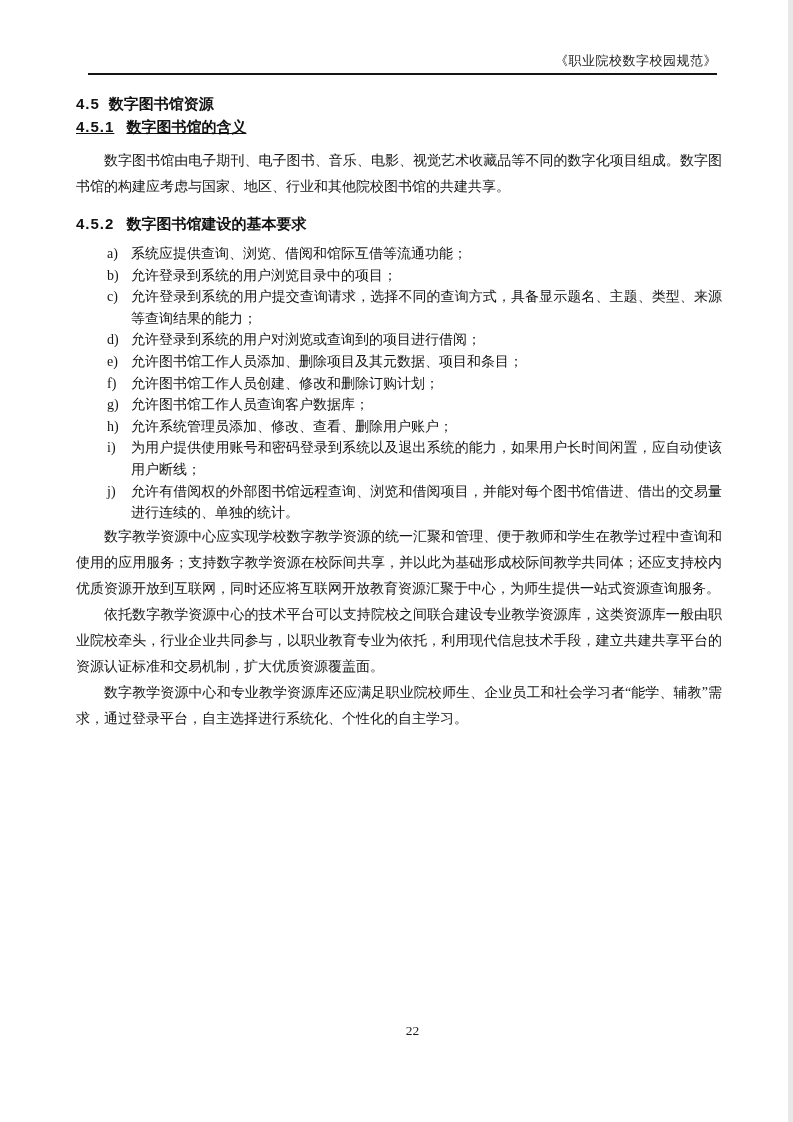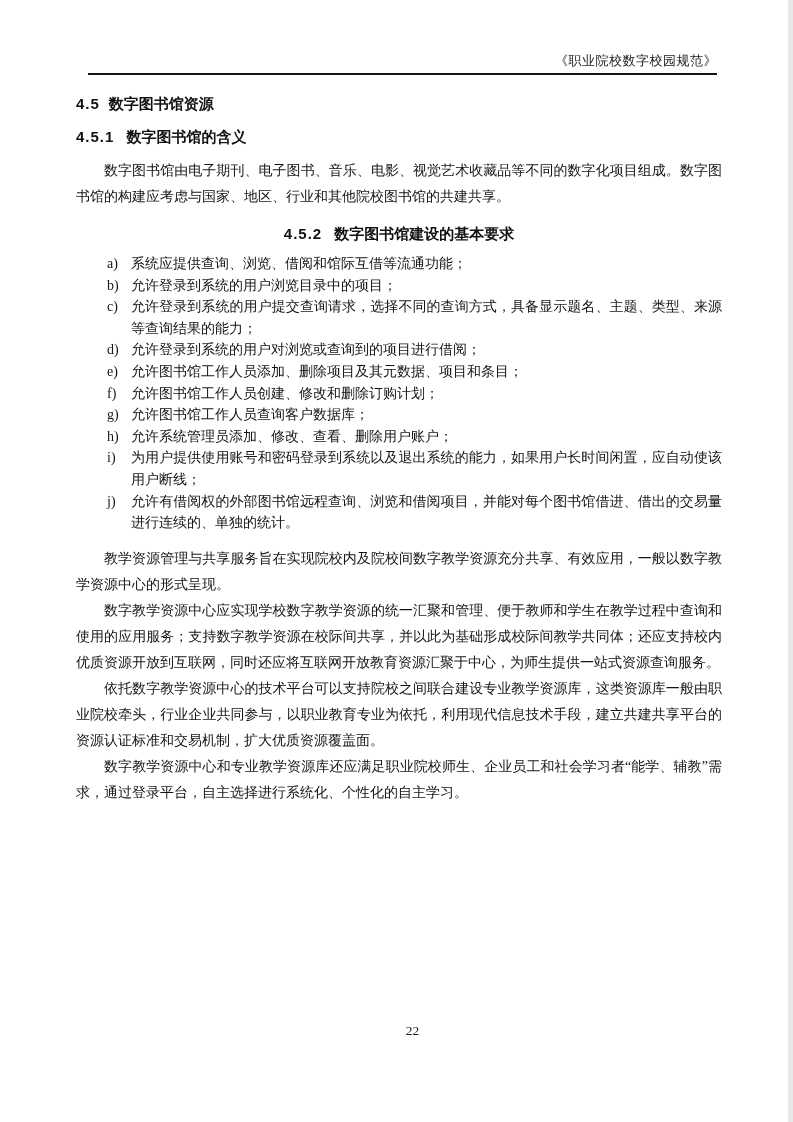--- a/index.html
+++ b/index.html
@@ -46,22 +46,22 @@
   }
   .sec-heading {
     font-family: "Liberation Sans", sans-serif;
     font-weight: bold;
     font-size: 15px;
     line-height: 18px;
     margin: 0;
     color: #111;
   }
   .sec-heading .sec-num { margin-right: 9px; letter-spacing: 1px; }
-  .h-451 { margin-top: 15px; }
-  .h-452 { margin-top: 15px; text-align: center; }
+  .h-451 { margin-top: 5px; text-decoration: underline; }
+  .h-452 { margin-top: 15px; }
   .h-452 .sec-num, .h-451 .sec-num { margin-right: 12px; }
   .h-46  { margin-top: 14px; }
   .h-45  { margin-top: 7px; }
 
   .body-para {
     margin: 0;
     text-align: justify;
     text-indent: 2em;
     line-height: 26px;
   }
@@ -160,21 +160,20 @@
         <span>为用户提供使用账号和密码登录到系统以及退出系统的能力，如果用户长时间闲置，应自动使该用户断线；</span>
       </div>
       <div class="req-item">
         <span class="req-label">j)</span>
         <span>允许有借阅权的外部图书馆远程查询、浏览和借阅项目，并能对每个图书馆借进、借出的交易量进行连续的、单独的统计。</span>
       </div>
     </div>
 
 
     <div>
-      <p class="body-para para-top">教学资源管理与共享服务旨在实现院校内及院校间数字教学资源充分共享、有效应用，一般以数字教学资源中心的形式呈现。</p>
       <p class="body-para">数字教学资源中心应实现学校数字教学资源的统一汇聚和管理、便于教师和学生在教学过程中查询和使用的应用服务；支持数字教学资源在校际间共享，并以此为基础形成校际间教学共同体；还应支持校内优质资源开放到互联网，同时还应将互联网开放教育资源汇聚于中心，为师生提供一站式资源查询服务。</p>
       <p class="body-para">依托数字教学资源中心的技术平台可以支持院校之间联合建设专业教学资源库，这类资源库一般由职业院校牵头，行业企业共同参与，以职业教育专业为依托，利用现代信息技术手段，建立共建共享平台的资源认证标准和交易机制，扩大优质资源覆盖面。</p>
       <p class="body-para">数字教学资源中心和专业教学资源库还应满足职业院校师生、企业员工和社会学习者“能学、辅教”需求，通过登录平台，自主选择进行系统化、个性化的自主学习。</p>
     </div>
 
   </div>
 
   <div class="page-footer">
     <span class="page-number">22</span>
   </div>

